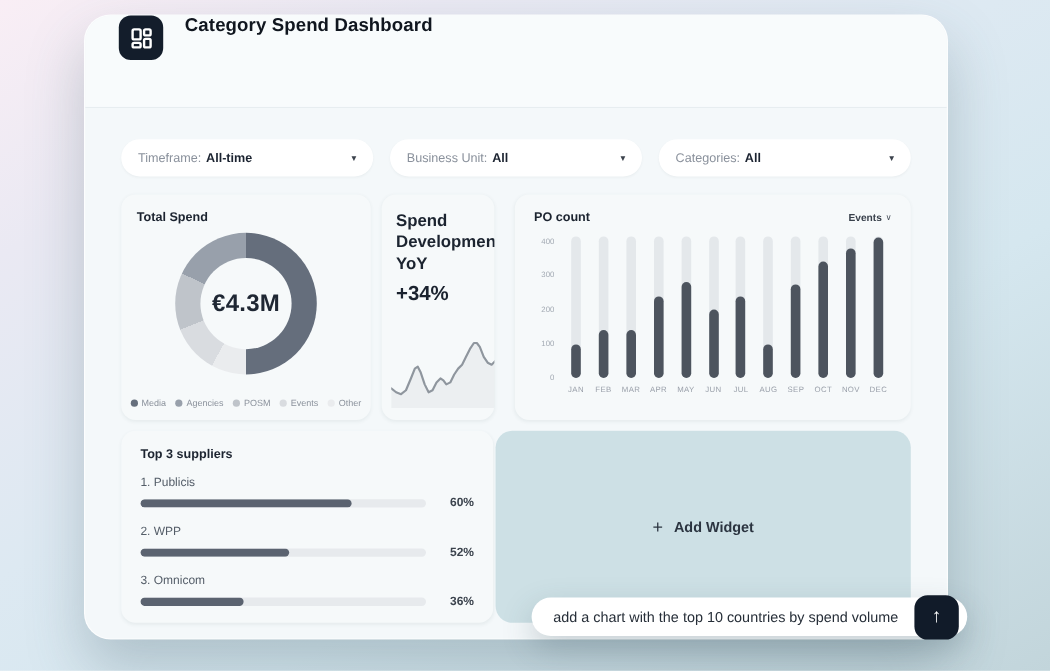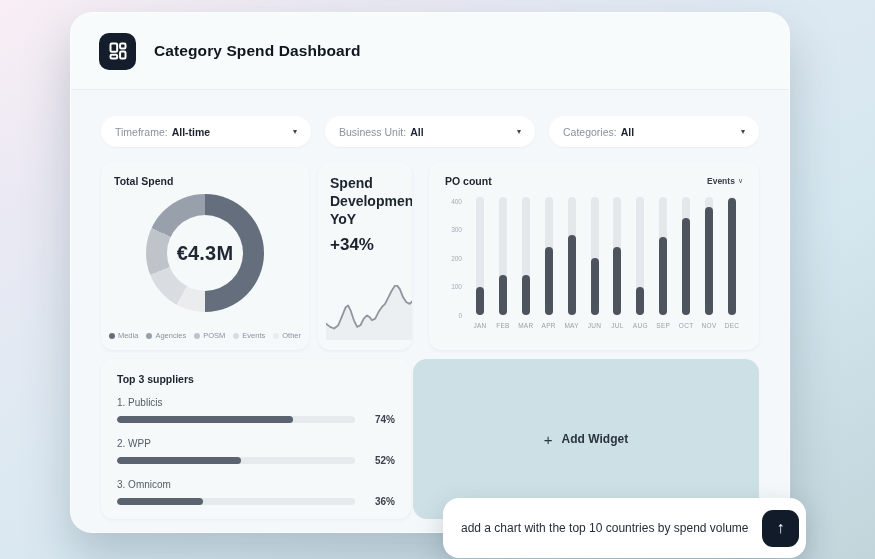--- a/index.html
+++ b/index.html
@@ -7,21 +7,21 @@
     width:875px;height:559px;overflow:hidden;position:relative;
     font-family:"Liberation Sans",sans-serif;
     background:linear-gradient(150deg,#f9eef5 0%,#eae9f3 20%,#dde9f2 45%,#d5e7ef 65%,#c2d5db 100%);
   }
   .window{
     position:absolute;left:70px;top:12px;width:720px;height:521px;
     background:#f4f8fa;border-radius:22px;border:1px solid rgba(255,255,255,.75);
     box-shadow:0 24px 48px rgba(70,95,105,.28);box-sizing:border-box;
   }
   .win-header{
-    height:76px;display:flex;align-items:center;padding-left:28px;gap:18px;
+    height:76px;display:flex;padding-left:28px;gap:18px;
     border-bottom:1px solid #e7edf0;background:#f8fbfc;border-radius:22px 22px 0 0;
   }
   .app-icon{
     width:37px;height:37px;border-radius:10px;background:#131d2b;
     display:flex;align-items:center;justify-content:center;flex:0 0 auto;
   }
   .app-icon svg{width:20px;height:20px;}
   .win-title{font-size:15.5px;font-weight:700;color:#10161f;letter-spacing:.1px;}
   .content{padding:26px 30px 0 30px;}
   .filter-row{display:flex;gap:14px;}
@@ -76,21 +76,21 @@
   .sup-track{flex:1;height:7px;border-radius:4px;background:#e7eaed;position:relative;overflow:hidden;}
   .sup-fill{position:absolute;left:0;top:0;bottom:0;border-radius:4px;background:#5b6370;}
   .sup-pct{width:40px;text-align:right;font-size:10px;font-weight:600;color:#3b434d;}
   .add-widget{
     flex:1;background:#cde0e5;border-radius:14px;display:flex;align-items:center;justify-content:center;
     gap:9px;cursor:pointer;color:#2b3440;
   }
   .add-widget .plus{font-size:15px;font-weight:400;line-height:1;}
   .add-widget .aw-label{font-size:12px;font-weight:700;}
   .chat-bar{
-    position:absolute;left:443px;top:498px;width:363px;height:60px;background:#fff;border-radius:16px;
+    position:absolute;left:443px;top:498px;width:363px;height:32px;background:#fff;border-radius:16px;
     box-shadow:0 10px 26px rgba(60,85,95,.25);display:flex;align-items:center;
     padding:0 7px 0 18px;box-sizing:border-box;z-index:5;
   }
   .chat-text{flex:1;font-size:12px;color:#262e38;border:none;outline:none;background:transparent;
     font-family:"Liberation Sans",sans-serif;padding:0;}
   .send-btn{
     width:37px;height:37px;border-radius:11px;background:#111b29;border:none;cursor:pointer;
     display:flex;align-items:center;justify-content:center;color:#fff;font-size:16px;flex:0 0 auto;
   }
 </style>
@@ -268,21 +268,21 @@
 
       <div class="card sup-card">
         <div class="card-title">Top 3 suppliers</div>
         <div class="sup-rows" id="sup-rows">
             <div class="sup-row">
               <div class="sup-name">1. Publicis</div>
               <div class="sup-line">
                 <div class="sup-track">
                   <div class="sup-fill" style="width:74%"></div>
                 </div>
-                <div class="sup-pct">74%</div>
+                <div class="sup-pct">60%</div>
               </div>
             </div>
             <div class="sup-row">
               <div class="sup-name">2. WPP</div>
               <div class="sup-line">
                 <div class="sup-track">
                   <div class="sup-fill" style="width:52%"></div>
                 </div>
                 <div class="sup-pct">52%</div>
               </div>

